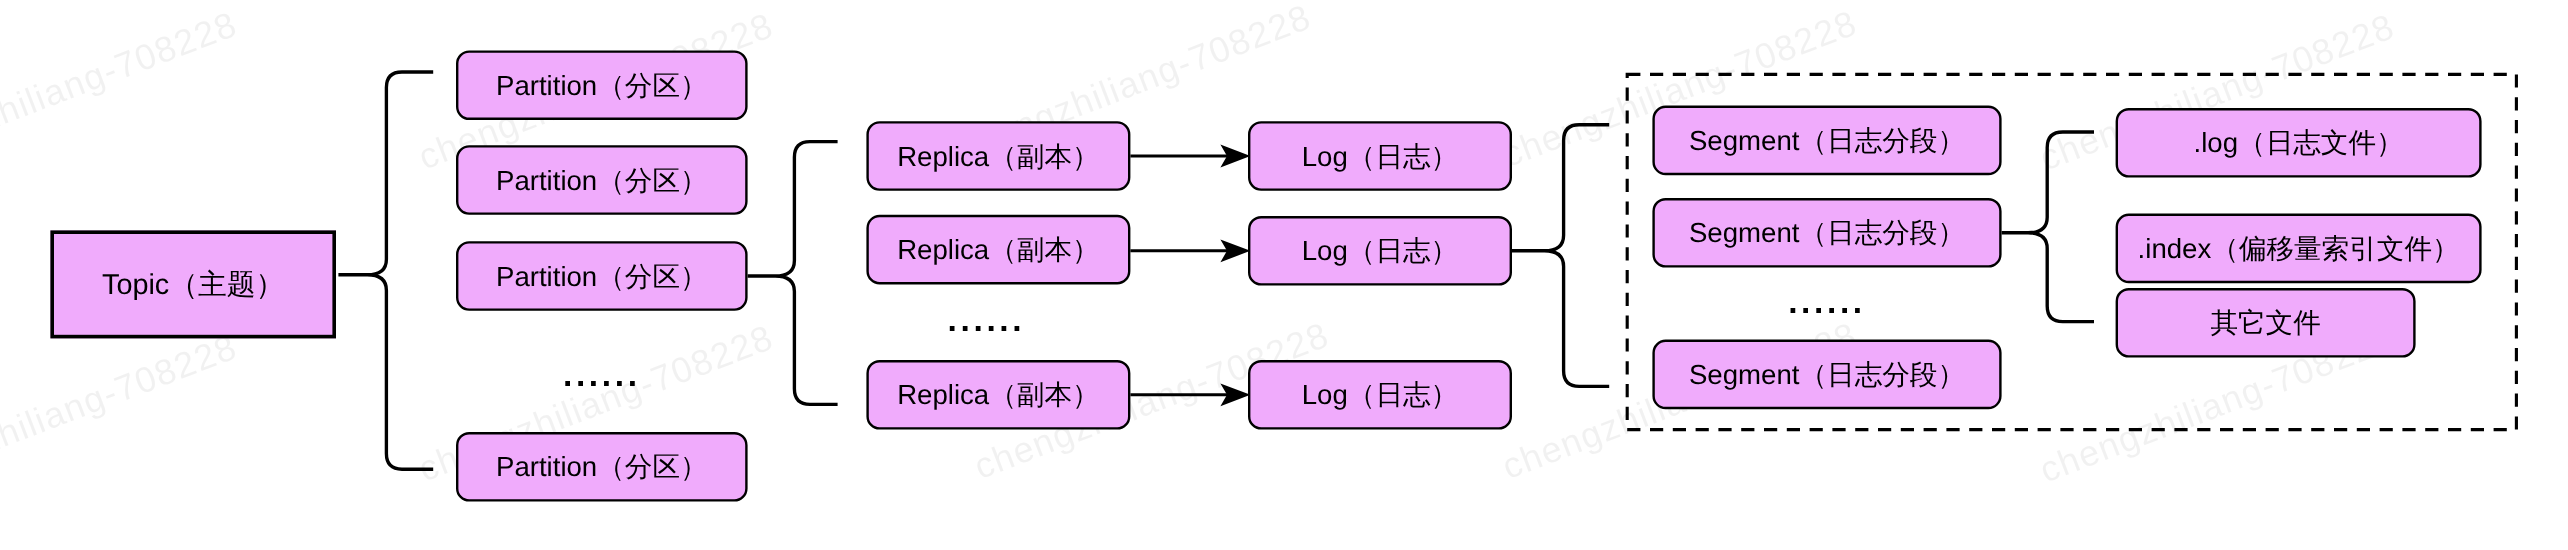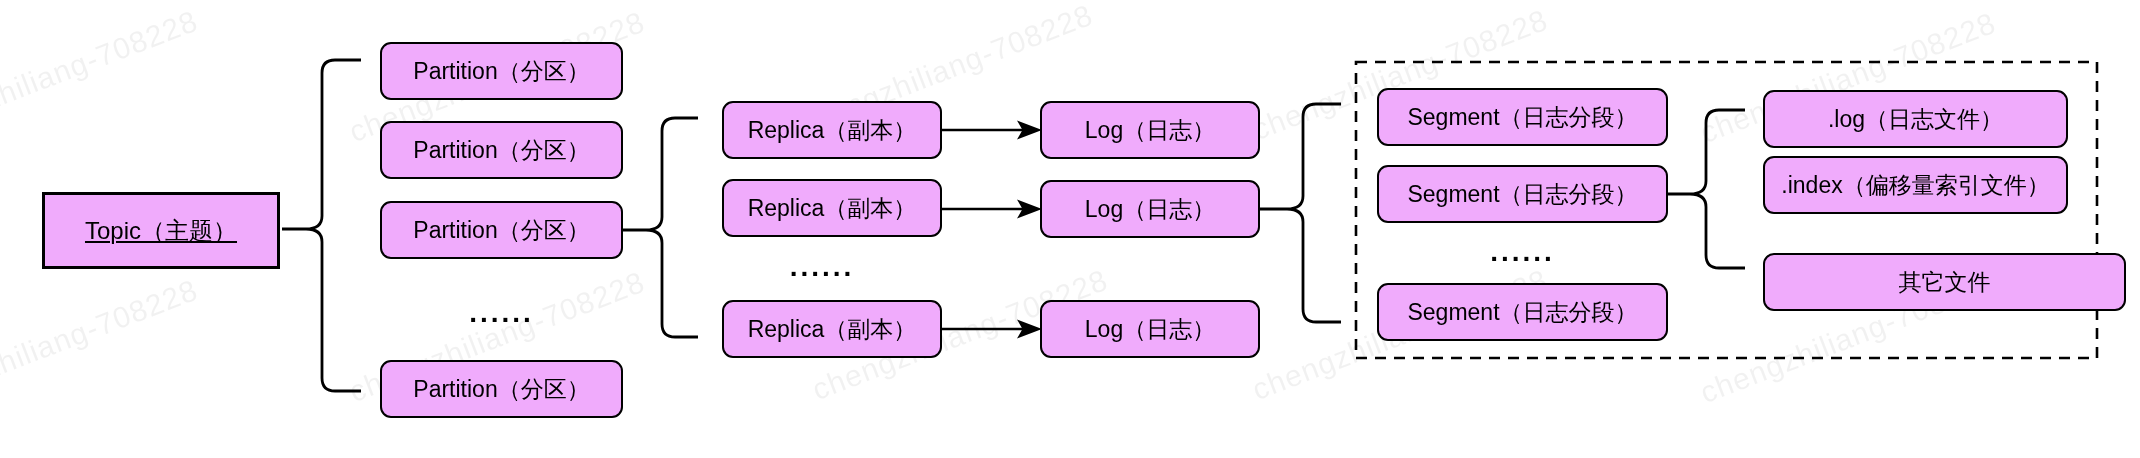--- a/index.html
+++ b/index.html
@@ -88,21 +88,21 @@
     <g>
       <line x1="942" y1="209" x2="1024" y2="209" stroke="#000" stroke-width="2.6"></line>
       <polygon points="1042,209 1017,199.5 1022.5,209 1017,218.5" fill="#000"></polygon>
     </g>
     <g>
       <line x1="942" y1="329" x2="1024" y2="329" stroke="#000" stroke-width="2.6"></line>
       <polygon points="1042,329 1017,319.5 1022.5,329 1017,338.5" fill="#000"></polygon>
     </g>
   </svg>
 
-  <div class="node sharp" style="left:42px; top:192px; width:238px; height:77px;text-decoration:underline;">Topic（主题）</div>
+  <div class="node sharp" style="left:42px; top:192px; width:238px; height:90px;">Topic（主题）</div>
 
   <div class="node" style="left:380px; top:42px;  width:243px; height:58px;">Partition（分区）</div>
   <div class="node" style="left:380px; top:121px; width:243px; height:58px;">Partition（分区）</div>
   <div class="node" style="left:380px; top:201px; width:243px; height:58px;">Partition（分区）</div>
   <div class="dots" style="left:380px; top:298px; width:243px;">......</div>
   <div class="node" style="left:380px; top:360px; width:243px; height:58px;">Partition（分区）</div>
 
   <div class="node" style="left:722px; top:101px; width:220px; height:58px;">Replica（副本）</div>
   <div class="node" style="left:722px; top:179px; width:220px; height:58px;">Replica（副本）</div>
   <div class="dots" style="left:712px; top:252px; width:220px;">......</div>
@@ -111,16 +111,16 @@
   <div class="node" style="left:1040px; top:101px; width:220px; height:58px;">Log（日志）</div>
   <div class="node" style="left:1040px; top:180px; width:220px; height:58px;">Log（日志）</div>
   <div class="node" style="left:1040px; top:300px; width:220px; height:58px;">Log（日志）</div>
 
   <div class="node" style="left:1377px; top:88px;  width:291px; height:58px;">Segment（日志分段）</div>
   <div class="node" style="left:1377px; top:165px; width:291px; height:58px;">Segment（日志分段）</div>
   <div class="dots" style="left:1377px; top:237px; width:291px;">......</div>
   <div class="node" style="left:1377px; top:283px; width:291px; height:58px;">Segment（日志分段）</div>
 
   <div class="node" style="left:1763px; top:90px;  width:305px; height:58px;text-align:right;">.log（日志文件）</div>
-  <div class="node" style="left:1763px; top:156px; width:305px; height:58px;">.index（偏移量索引文件）</div>
-  <div class="node" style="left:1763px; top:240px; width:363px; height:58px;margin-top:13px;">其它文件</div>
+  <div class="node" style="left:1763px; top:178px; width:305px; height:58px;">.index（偏移量索引文件）</div>
+  <div class="node" style="left:1763px; top:240px; width:250px; height:58px;">其它文件</div>
 
 </div>
 
 </body></html>

